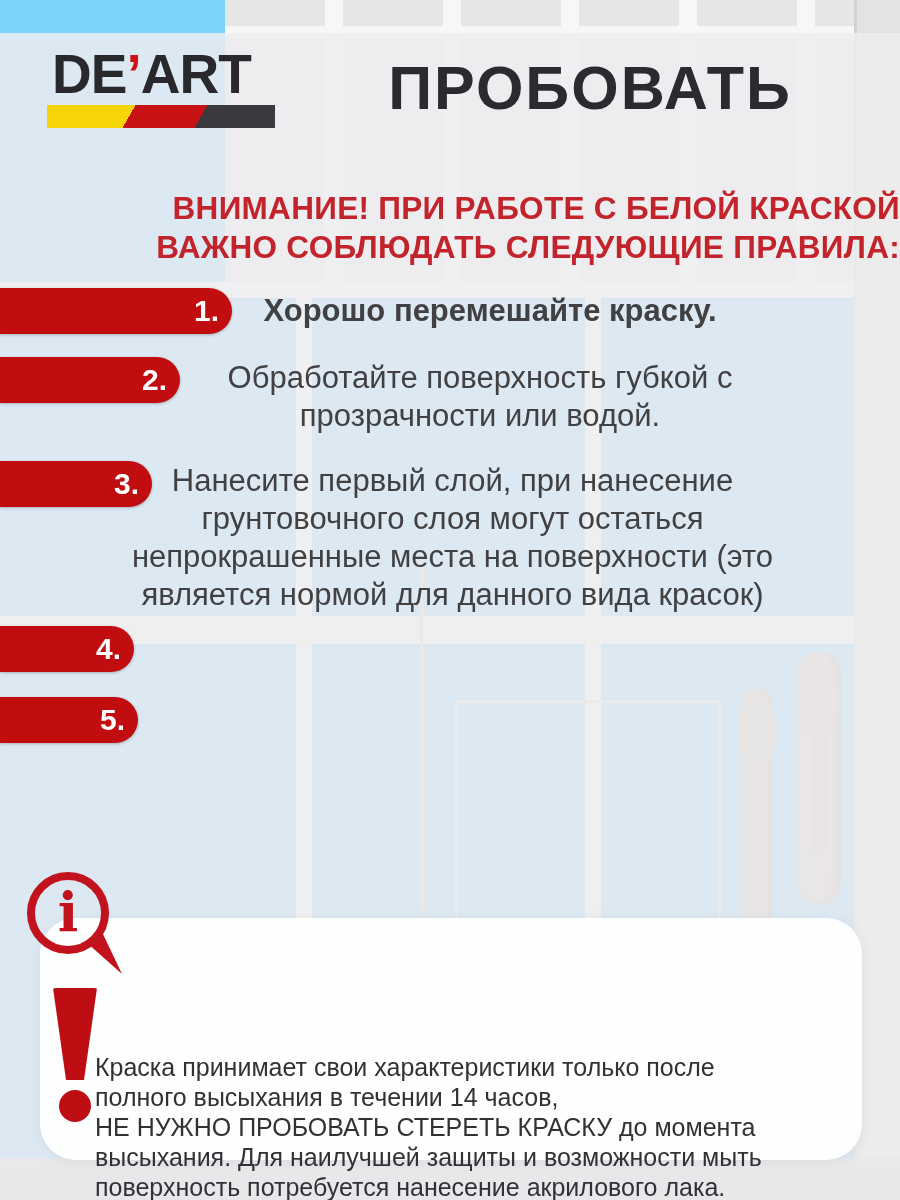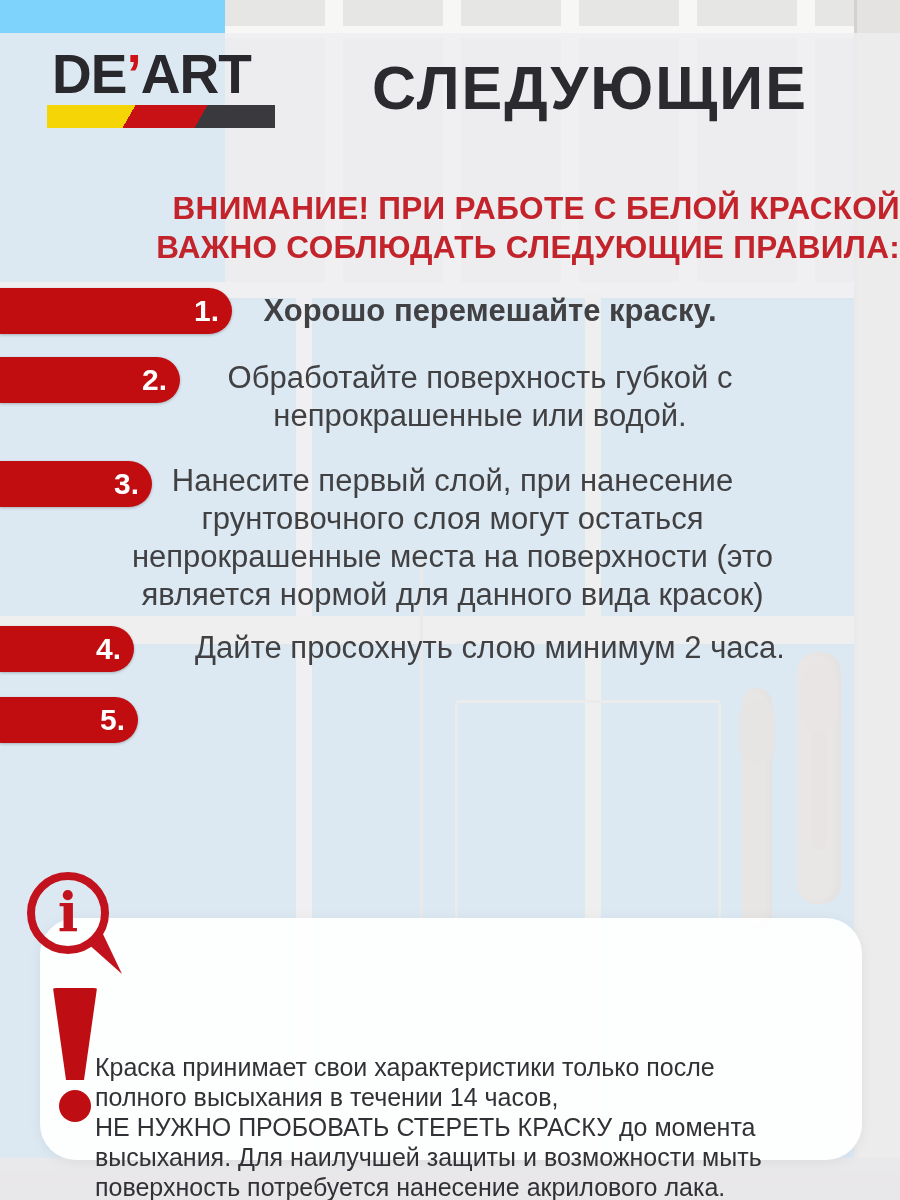--- a/index.html
+++ b/index.html
@@ -119,48 +119,47 @@
   </div>
 
   <div class="overlay"></div>
 
   <div class="content">
 
     <div class="logo-text"><span>DE</span><span class="logo-apostrophe">’</span><span>ART</span></div>
     <div class="logo-stripe">
       <div class="logo-stripe-inner"></div>
     </div>
-    <div class="page-title">СЛЕДУЮЩИЕ</div>
+    <div class="page-title">ПРОБОВАТЬ</div>
 
     <div class="warning-heading">ВНИМАНИЕ! ПРИ РАБОТЕ С БЕЛОЙ КРАСКОЙ
 ВАЖНО СОБЛЮДАТЬ СЛЕДУЮЩИЕ ПРАВИЛА:</div>
 
     <div class="pill pill-1">
         <span class="num">1.</span>
       </div>
     <div class="item-text item-text-1">Хорошо перемешайте краску.</div>
 
     <div class="pill pill-2">
         <span class="num">2.</span>
       </div>
     <div class="item-text item-text-2">Обработайте поверхность губкой с
-непрокрашенные или водой.</div>
+прозрачности или водой.</div>
 
     <div class="pill pill-3">
         <span class="num">3.</span>
       </div>
     <div class="item-text item-text-3">Нанесите первый слой, при нанесение
 грунтовочного слоя могут остаться
 непрокрашенные места на поверхности (это
 является нормой для данного вида красок)</div>
 
     <div class="pill pill-4">
         <span class="num">4.</span>
       </div>
-    <div class="item-text item-text-4">Дайте просохнуть слою минимум 2 часа.</div>
 
     <div class="pill pill-5">
         <span class="num">5.</span>
       </div>
 
     <div class="info-panel"></div>
 
     <div class="info-bubble">
       <svg width="106" height="114" viewBox="0 0 106 114">
         <circle cx="46" cy="47" r="37" fill="none" stroke="#c2121d" stroke-width="8"></circle>

